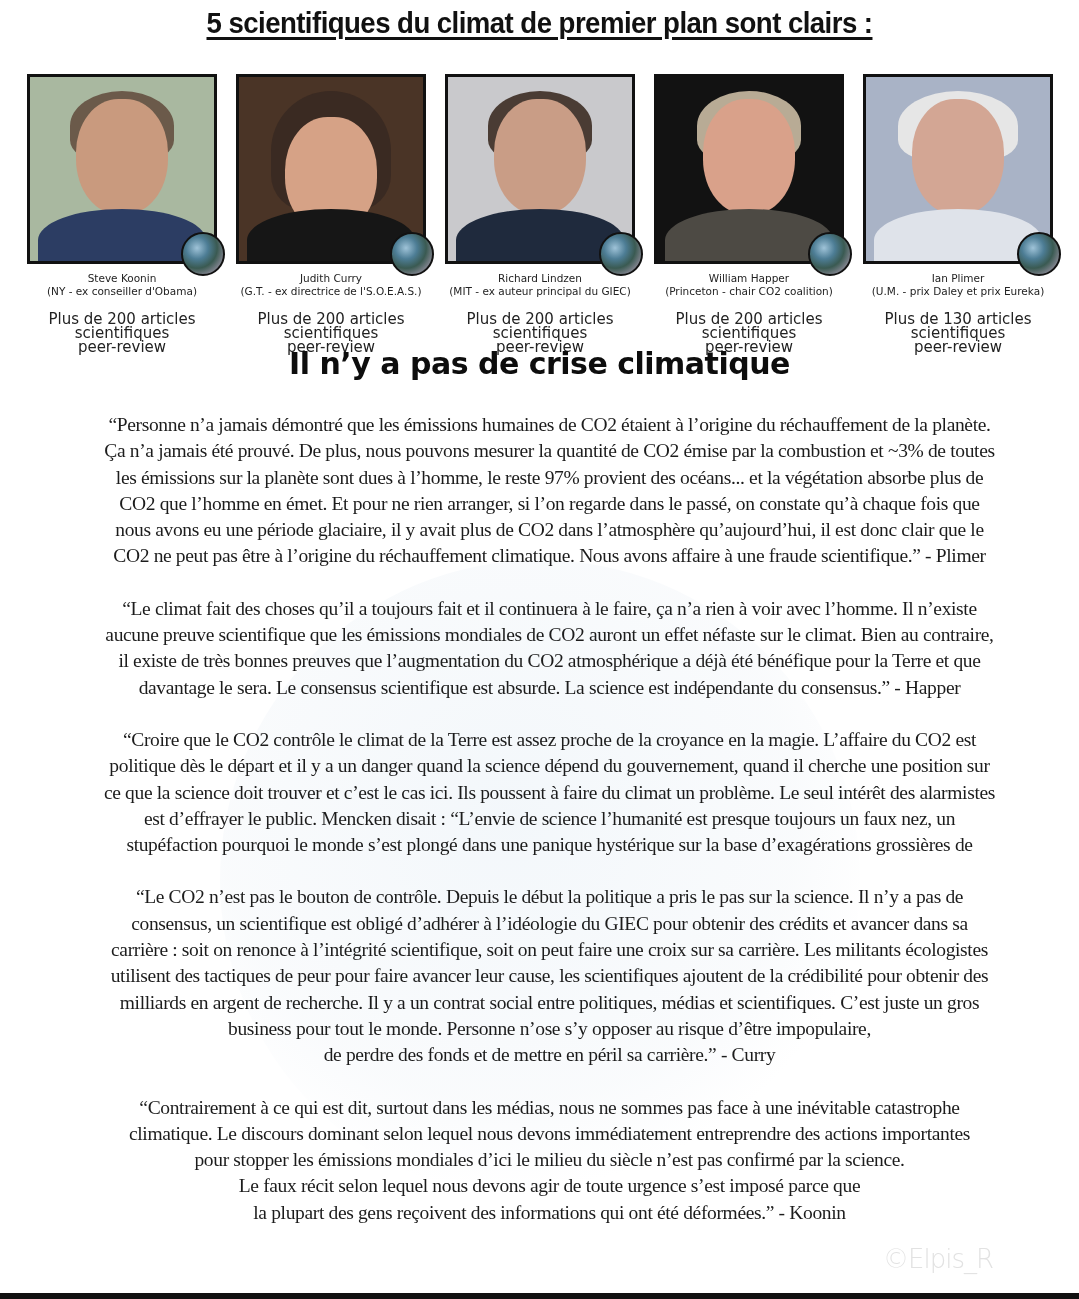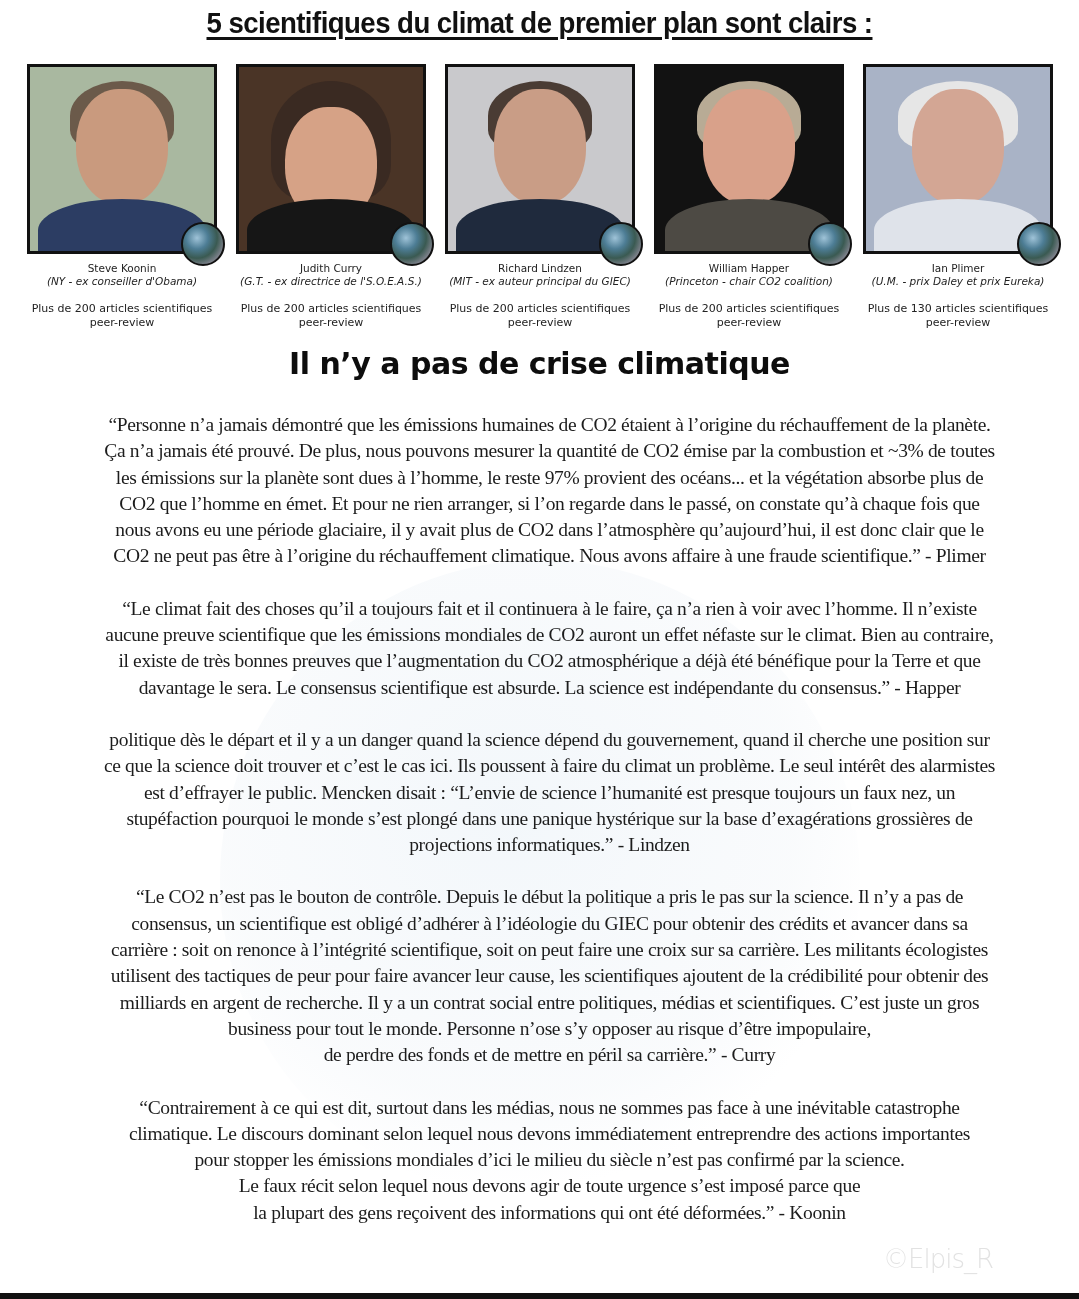--- a/index.html
+++ b/index.html
@@ -30,21 +30,21 @@
       letter-spacing: -0.6px;
       text-decoration: underline;
       text-decoration-thickness: 3px;
       text-underline-offset: 4px;
       transform: scaleX(0.92);
       color: #111;
       z-index: 2;
     }
     .people {
       position: absolute;
-      top: 64px; left: 24px;
+      top: 74px; left: 24px;
       width: 1032px;
       display: flex;
       justify-content: space-between;
       z-index: 2;
     }
     .person {
       width: 196px;
       display: flex;
       flex-direction: column;
       align-items: center;
@@ -95,26 +95,25 @@
       text-align: center;
       color: #222;
     }
     .person-affil {
       font-family: "DejaVu Sans", sans-serif;
       font-size: 10.5px;
       line-height: 13px;
       text-align: center;
       color: #222;
       white-space: nowrap;
-      font-style: italic;
     }
     .person-articles {
       margin-top: 14px;
       font-family: "DejaVu Sans", sans-serif;
-      font-size: 11px;
+      font-size: 15px;
       line-height: 14px;
       text-align: center;
       color: #222;
     }
     .subtitle {
       position: absolute;
       top: 346px; left: 0; width: 1079px;
       text-align: center;
       font-family: "DejaVu Sans", sans-serif;
       font-weight: 700;
@@ -271,25 +270,25 @@
     <span class="line">nous avons eu une période glaciaire, il y avait plus de CO2 dans l’atmosphère qu’aujourd’hui, il est donc clair que le</span>
     <span class="line">CO2 ne peut pas être à l’origine du réchauffement climatique. Nous avons affaire à une fraude scientifique.” - Plimer</span>
   </div>
   <div class="quote q2">
     <span class="line">“Le climat fait des choses qu’il a toujours fait et il continuera à le faire, ça n’a rien à voir avec l’homme. Il n’existe</span>
     <span class="line">aucune preuve scientifique que les émissions mondiales de CO2 auront un effet néfaste sur le climat. Bien au contraire,</span>
     <span class="line">il existe de très bonnes preuves que l’augmentation du CO2 atmosphérique a déjà été bénéfique pour la Terre et que</span>
     <span class="line">davantage le sera. Le consensus scientifique est absurde. La science est indépendante du consensus.” - Happer</span>
   </div>
   <div class="quote q3">
+    <span class="line">“Croire que le CO2 contrôle le climat de la Terre est assez proche de la croyance en la magie. L’affaire du CO2 est</span>
     <span class="line">politique dès le départ et il y a un danger quand la science dépend du gouvernement, quand il cherche une position sur</span>
     <span class="line">ce que la science doit trouver et c’est le cas ici. Ils poussent à faire du climat un problème. Le seul intérêt des alarmistes</span>
     <span class="line">est d’effrayer le public. Mencken disait : “L’envie de science l’humanité est presque toujours un faux nez, un</span>
     <span class="line">stupéfaction pourquoi le monde s’est plongé dans une panique hystérique sur la base d’exagérations grossières de</span>
-    <span class="line">projections informatiques.” - Lindzen</span>
   </div>
   <div class="quote q4">
     <span class="line">“Le CO2 n’est pas le bouton de contrôle. Depuis le début la politique a pris le pas sur la science. Il n’y a pas de</span>
     <span class="line">consensus, un scientifique est obligé d’adhérer à l’idéologie du GIEC pour obtenir des crédits et avancer dans sa</span>
     <span class="line">carrière : soit on renonce à l’intégrité scientifique, soit on peut faire une croix sur sa carrière. Les militants écologistes</span>
     <span class="line">utilisent des tactiques de peur pour faire avancer leur cause, les scientifiques ajoutent de la crédibilité pour obtenir des</span>
     <span class="line">milliards en argent de recherche. Il y a un contrat social entre politiques, médias et scientifiques. C’est juste un gros</span>
     <span class="line">business pour tout le monde. Personne n’ose s’y opposer au risque d’être impopulaire,</span>
     <span class="line">de perdre des fonds et de mettre en péril sa carrière.” - Curry</span>
   </div>

